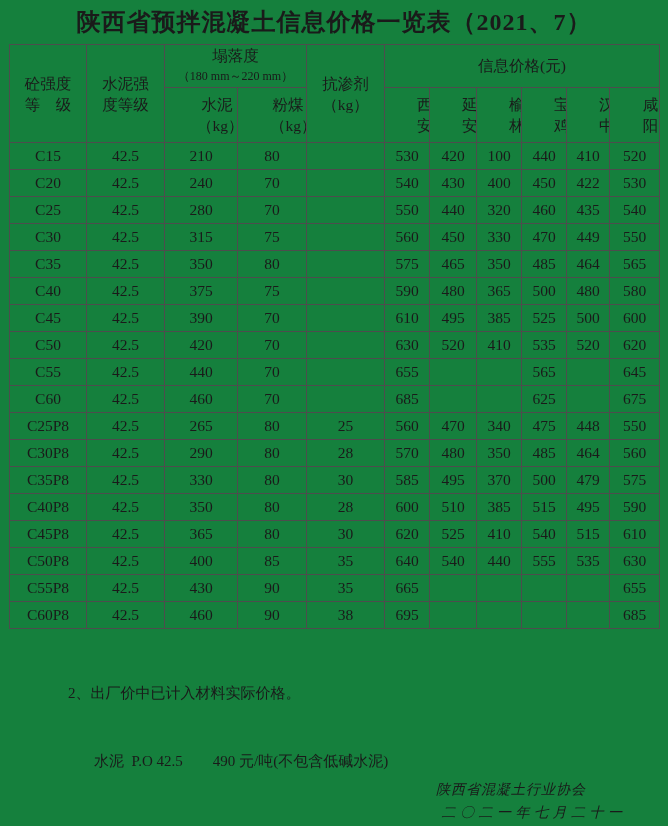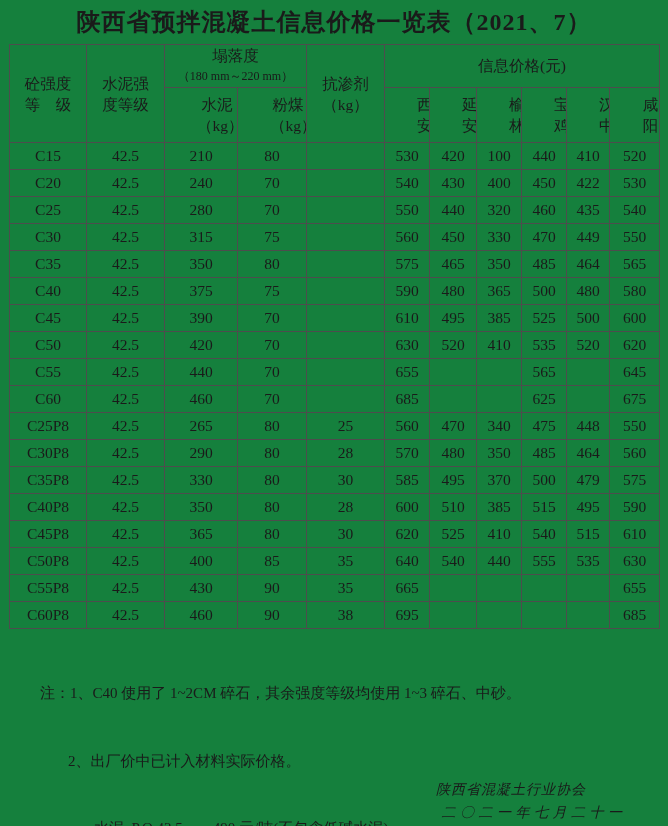--- a/index.html
+++ b/index.html
@@ -372,21 +372,20 @@
           <td></td>
           <td></td>
           <td></td>
           <td></td>
           <td>685</td>
         </tr>
       </tbody>
   </table>
 
   <div class="notes">
-    <div class="note-l1">注：1、C40 使用了 1~2CM 碎石，其余强度等级均使用 1~3 碎石、中砂。</div>
     <div class="note-l2">2、出厂价中已计入材料实际价格。</div>
     <div class="note-l3">水泥  P.O 42.5　　490 元/吨(不包含低碱水泥)</div>
     
     
   </div>
 
   <div class="footer">
     <div class="org-line">陕西省混凝土行业协会</div>
     <div class="date-line">二〇二一年七月二十一日</div>
   </div>

